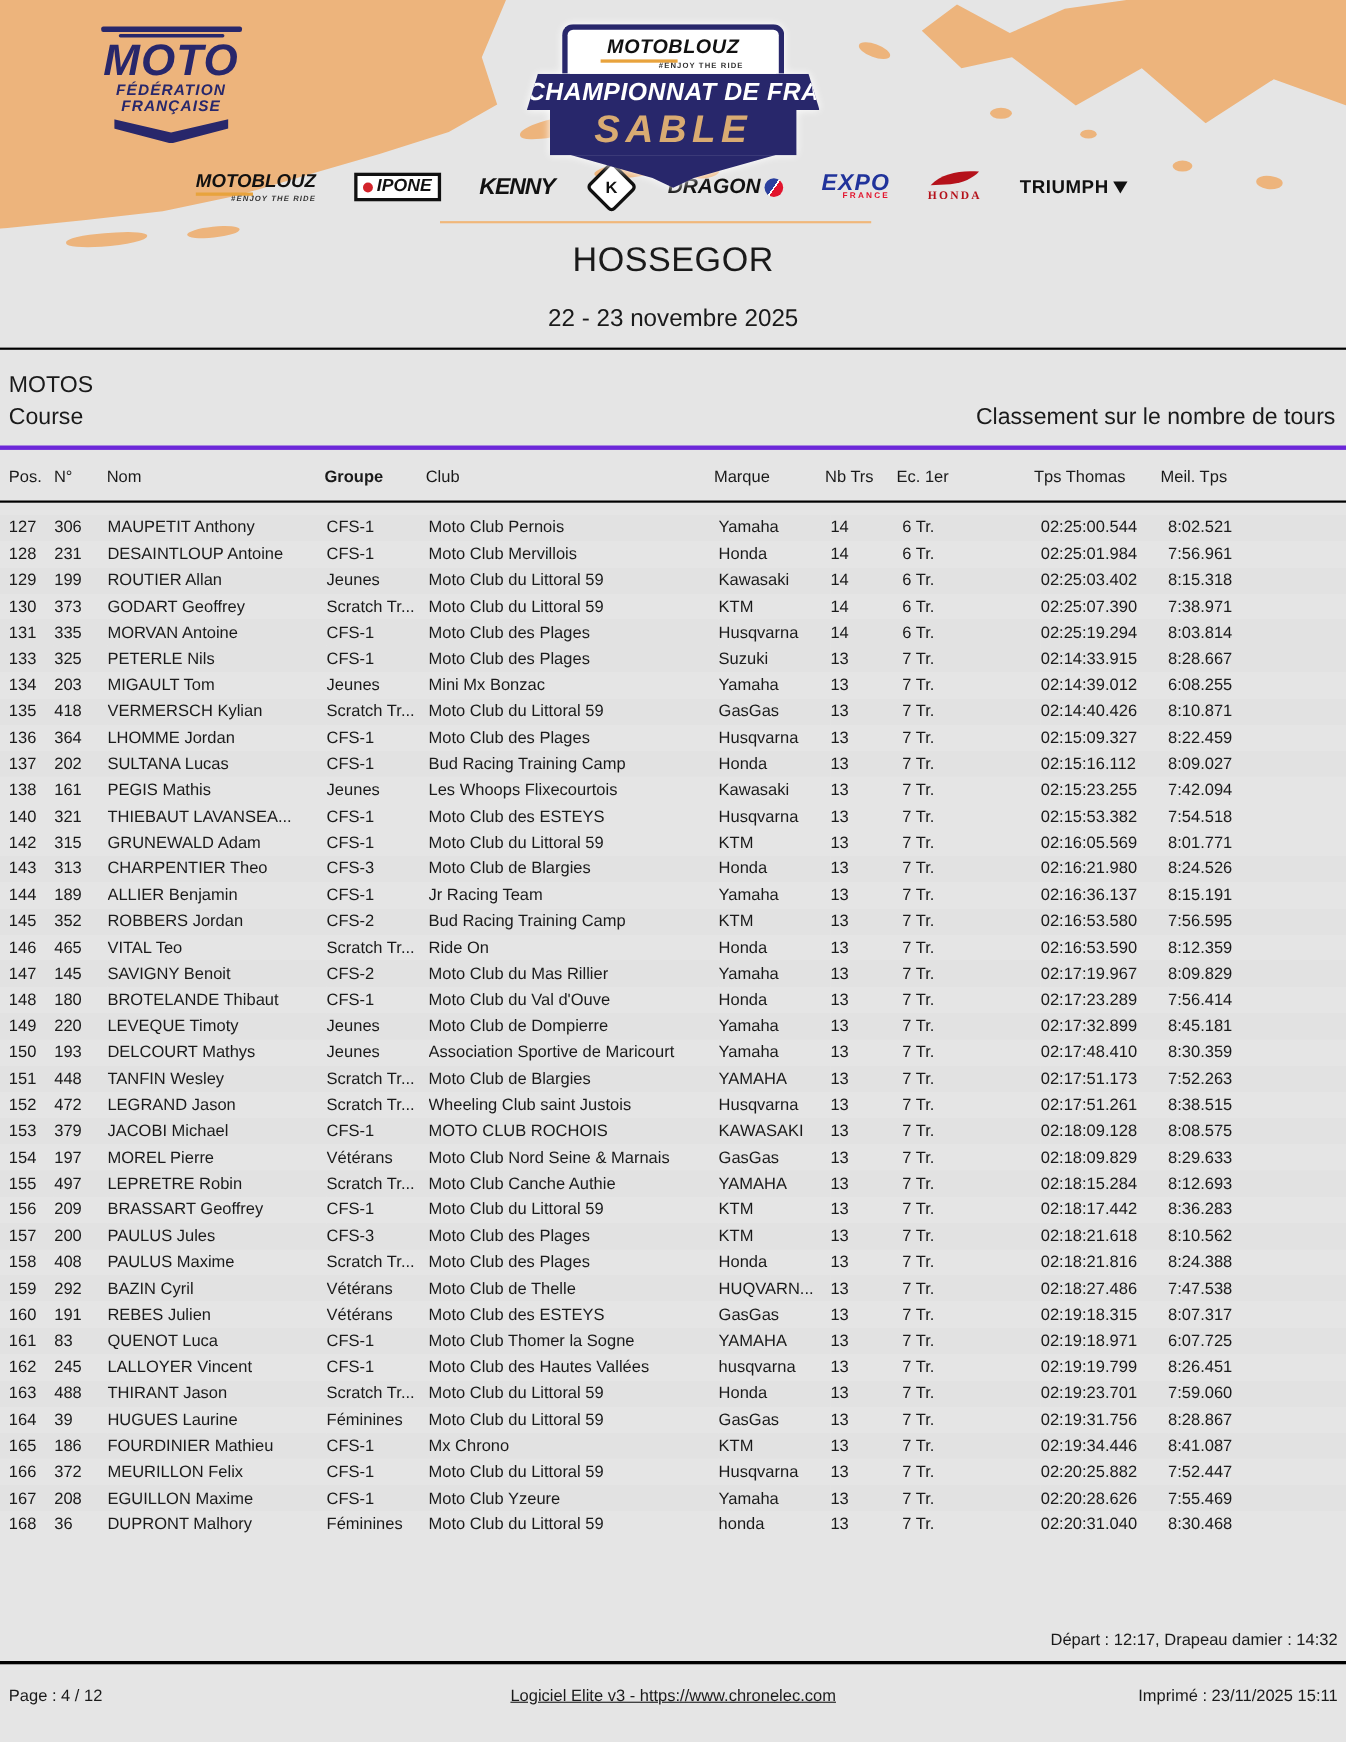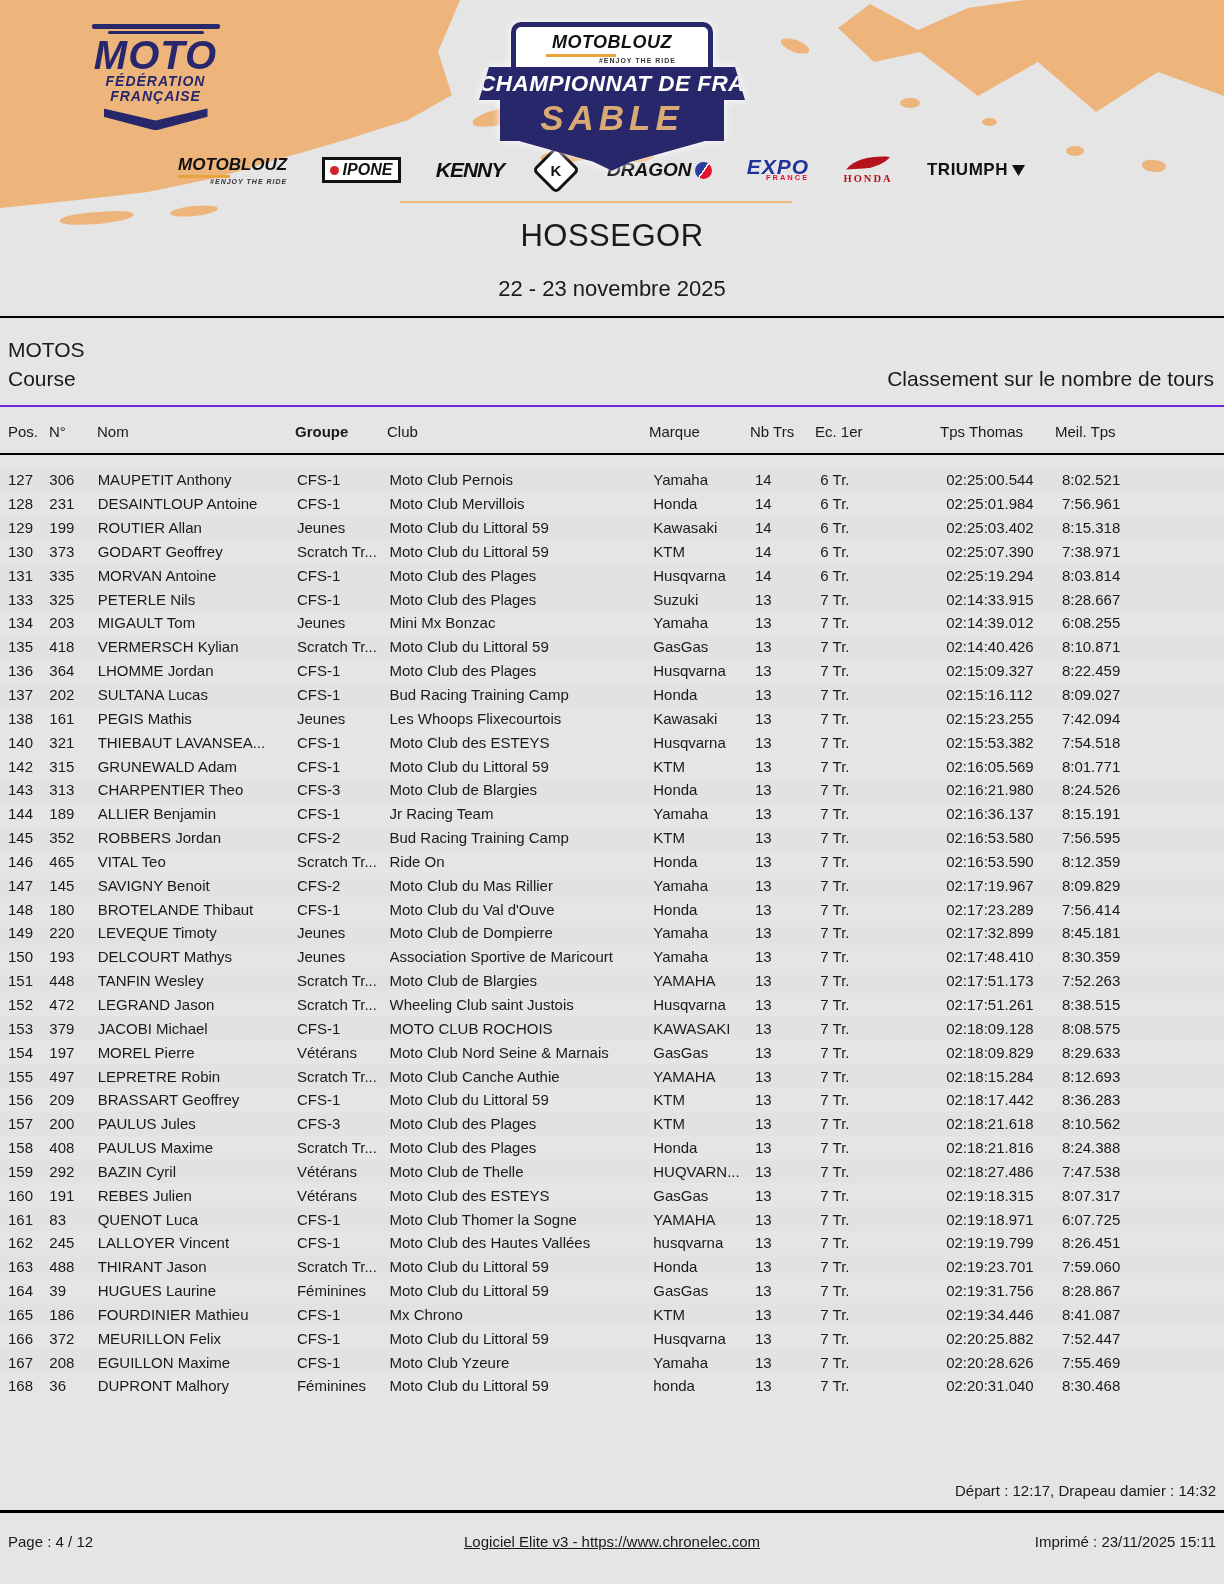--- a/index.html
+++ b/index.html
@@ -81,21 +81,21 @@
   
   .location{position:absolute;left:0;right:0;top:218px;text-align:center;font-size:31px;
     letter-spacing:0.5px;color:#1a1a1a;}
   .dates{position:absolute;left:0;right:0;top:276px;text-align:center;font-size:22px;}
   .rule-top{position:absolute;left:0;right:0;top:316px;height:2px;background:#000;}
   .category{position:absolute;left:8px;top:326px;font-size:21px;margin-top:12px;}
   .session{position:absolute;left:8px;top:367px;font-size:21px;}
   .ranking{position:absolute;right:10px;top:367px;font-size:21px;}
 
   
-  .thead{position:absolute;left:0;right:0;top:405px;height:46px;border-top:2px solid #6d28d9;
+  .thead{position:absolute;left:0;right:0;top:405px;height:46px;border-top:4px solid #6d28d9;
     border-bottom:2px solid #000;display:grid;
     grid-template-columns:49px 48px 198px 92px 262px 101px 65px 125px 115px 161px;
     align-items:center;font-size:15px;}
   .thead .th{padding-top:2px;}
   .thead .th:first-child{padding-left:8px;}
   .th-bold{font-weight:bold;}
   .results{position:absolute;left:0;right:0;top:468px;border-collapse:collapse;table-layout:fixed;
     width:1224px;font-size:15px;}
   .results td{height:23.85px;padding:0;white-space:nowrap;overflow:hidden;vertical-align:middle;}
   .results td:first-child{padding-left:8px;}

